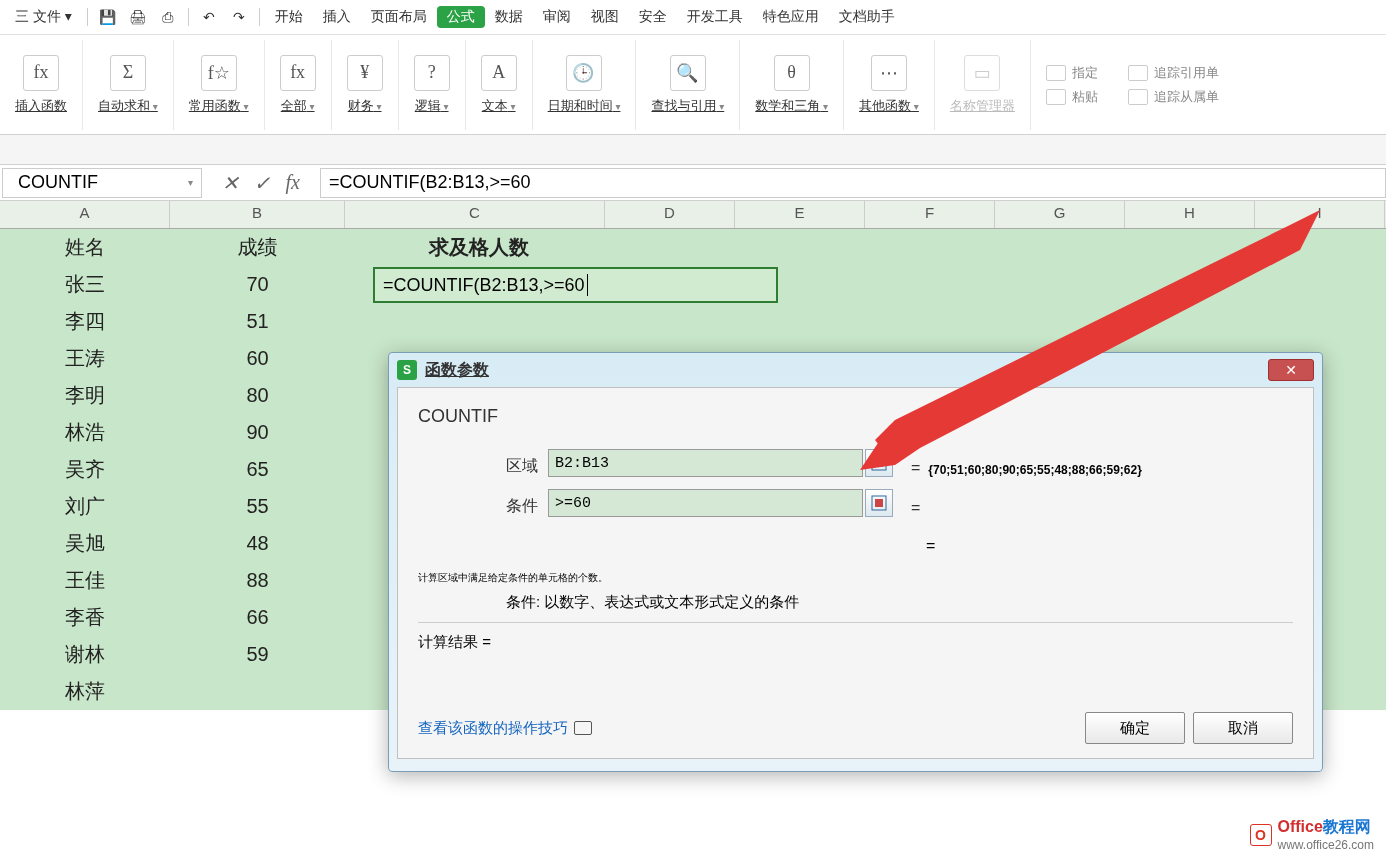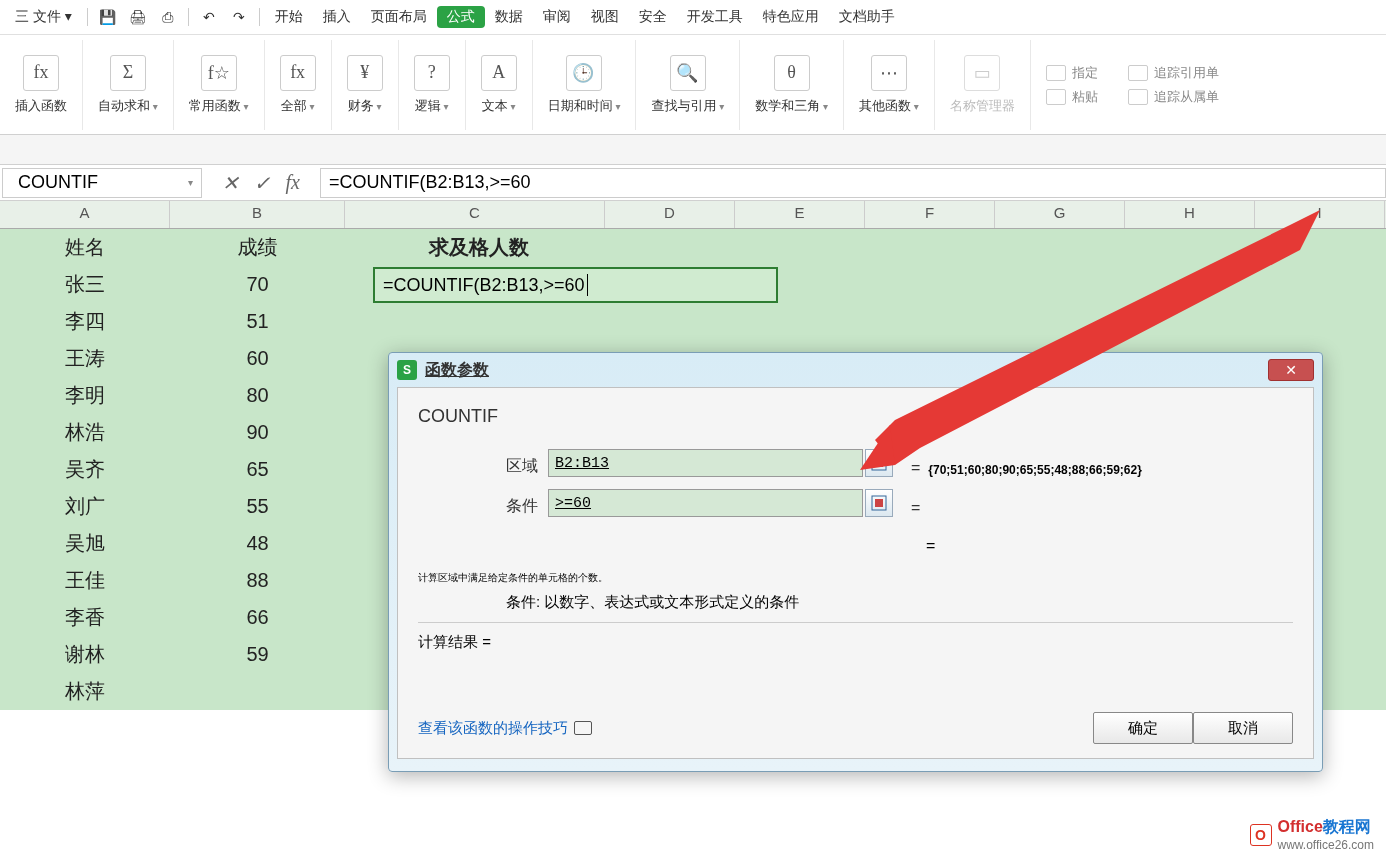--- a/index.html
+++ b/index.html
@@ -10,21 +10,21 @@
 .menubar .item { padding: 3px 10px; cursor: pointer; }
 .menubar .item.active { background: #2ba245; color: #fff; border-radius: 4px; padding: 2px 10px; }
 .menubar .sep { width: 1px; height: 18px; background: #ccc; margin: 0 5px; }
 .menubar .iconbtn { width: 24px; height: 24px; display:inline-flex; align-items:center; justify-content:center; margin: 0 3px; cursor:pointer; }
 
 
 .ribbon { height: 100px; display: flex; align-items: center; border-bottom: 1px solid #d0d0d0; padding: 5px 0; }
 .ribbon-group { display: flex; flex-direction: column; align-items: center; justify-content: center; padding: 0 15px; height: 90px; border-right: 1px solid #e8e8e8; font-size: 13px; color: #333; cursor: pointer; }
 .ribbon-group.disabled { color: #bbb; }
 .ribbon-group .icon-box { width: 36px; height: 36px; border: 1px solid #ccc; border-radius: 3px; display: flex; align-items: center; justify-content: center; margin-bottom: 6px; font-family: serif; font-size: 18px; color: #555; }
-.ribbon-group .lbl { white-space: nowrap; }
+.ribbon-group .lbl { white-space: nowrap; text-decoration: underline; }
 .ribbon-group .dd::after { content: " ▾"; font-size: 10px; color: #888; }
 .ribbon-right { display:flex; flex-direction:column; gap:6px; padding:0 15px; font-size:13px; color:#888; }
 .ribbon-right .ritem { display:flex; align-items:center; gap:6px; }
 .ribbon-right .ricon { width:20px; height:16px; border:1px solid #ccc; border-radius:2px; }
 
 
 .spacer { height: 30px; background: #f5f5f5; border-bottom: 1px solid #d0d0d0; }
 
 
 .formula-bar { height: 36px; display: flex; align-items: center; border-bottom: 1px solid #d0d0d0; background: #fff; font-size: 18px; font-family: "Courier New", monospace; }
@@ -58,34 +58,34 @@
 
 .dialog { position:absolute; left:388px; top:352px; width:935px; height:420px; background:linear-gradient(#d8ecf6, #e8f3f9); border:1px solid #7a9db5; border-radius:4px; box-shadow:0 4px 20px rgba(0,0,0,.3); }
 .dialog .titlebar { height:34px; display:flex; align-items:center; padding:0 8px; }
 .dialog .logo { width:20px; height:20px; background:#2ba245; border-radius:3px; display:flex; align-items:center; justify-content:center; color:#fff; font-size:12px; font-weight:bold; }
 .dialog .title { margin-left:8px; font-size:16px; color:#333; font-weight:bold;text-decoration:underline; }
 .dialog .closebtn { margin-left:auto; width:46px; height:22px; background:#c75050; border:1px solid #a03030; border-radius:3px; color:#fff; display:flex; align-items:center; justify-content:center; font-size:14px; cursor:pointer; }
 .dialog .body { background:#f5f5f5; margin:0 8px 8px 8px; border:1px solid #c0c0c0; height:372px; padding:18px 20px; position:relative; }
 .dialog .fname { font-size:18px; color:#333; margin-bottom:20px; }
 .dialog .param-row { display:flex; align-items:flex-end; margin-bottom:10px; height:30px; }
 .dialog .plabel { width:130px; text-align:right; font-size:16px; color:#333; padding-right:10px; }
-.dialog .pinput { width:315px; height:28px; background:#d5e8d5; border:1px solid #999; padding:0 6px; font-size:15px; font-family:"Courier New", monospace;text-decoration:underline; }
+.dialog .pinput { width:315px; height:28px; background:#d5e8d5; border:1px solid #999; padding:0 6px; font-size:15px; font-family:"Courier New", monospace; }
 .dialog .picker { width:28px; height:28px; margin-left:2px; border:1px solid #9ab; background:linear-gradient(#fff,#dce8f0); display:flex; align-items:center; justify-content:center; cursor:pointer; }
 .dialog .picker svg { width:16px; height:16px; }
 .dialog .eq { margin-left:18px; font-size:16px; color:#333; }
 .dialog .preview { font-size:12px; margin-left:8px;font-weight:bold; }
 .dialog .eq-lone { margin-left:508px; font-size:16px; margin-top:20px; margin-bottom:16px;}
 .dialog .desc { font-size:10px; margin:6px 0; }
 .dialog .desc2 { font-size:15px; margin:8px 0 8px 88px; }
 .dialog hr { border:none; border-top:1px solid #ccc; margin:10px 0; }
 .dialog .result { font-size:15px; }
 .dialog .footer { position:absolute; bottom:14px; left:20px; right:20px; display:flex; align-items:center; }
 .dialog .helplink { color:#1565c0; font-size:15px; cursor:pointer; display:flex; align-items:center; gap:6px;}
 .dialog .helplink .vid { width:18px; height:14px; border:1px solid #555; border-radius:2px; display:inline-block; }
-.dialog .btns { margin-left:auto; display:flex; gap:0;justify-content:space-between; }
+.dialog .btns { margin-left:auto; display:flex; gap:8px;justify-content:space-between; }
 .dialog .btn { width:100px; height:32px; border:1px solid #888; background:linear-gradient(#fff,#e8e8e8); font-size:15px; cursor:pointer; border-radius:2px; }
 
 
 .arrow-svg { position:absolute; left:800px; top:210px; width:525px; height:270px; pointer-events:none; z-index:20; }
 
 
 .watermark { position:absolute; right:12px; bottom:10px; display:flex; align-items:center; gap:6px; font-size:16px; }
 .watermark .wlogo { width:22px; height:22px; background:#fff; border:1px solid #d32; border-radius:3px; color:#d32; font-weight:bold; display:flex; align-items:center; justify-content:center; font-size:14px; }
 .watermark .l1 { color:#d32f2f; font-weight:bold; }
 .watermark .l1 b { color:#1976d2; }

